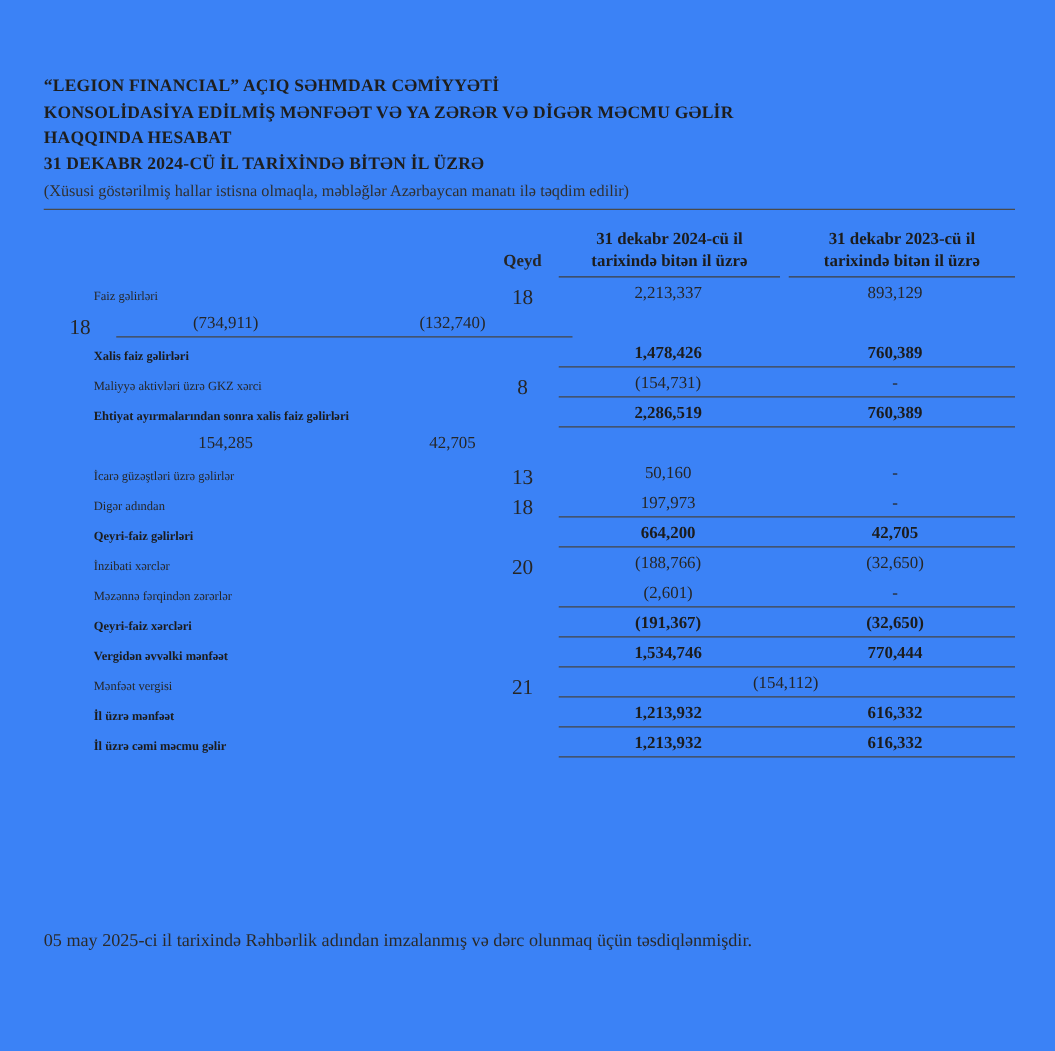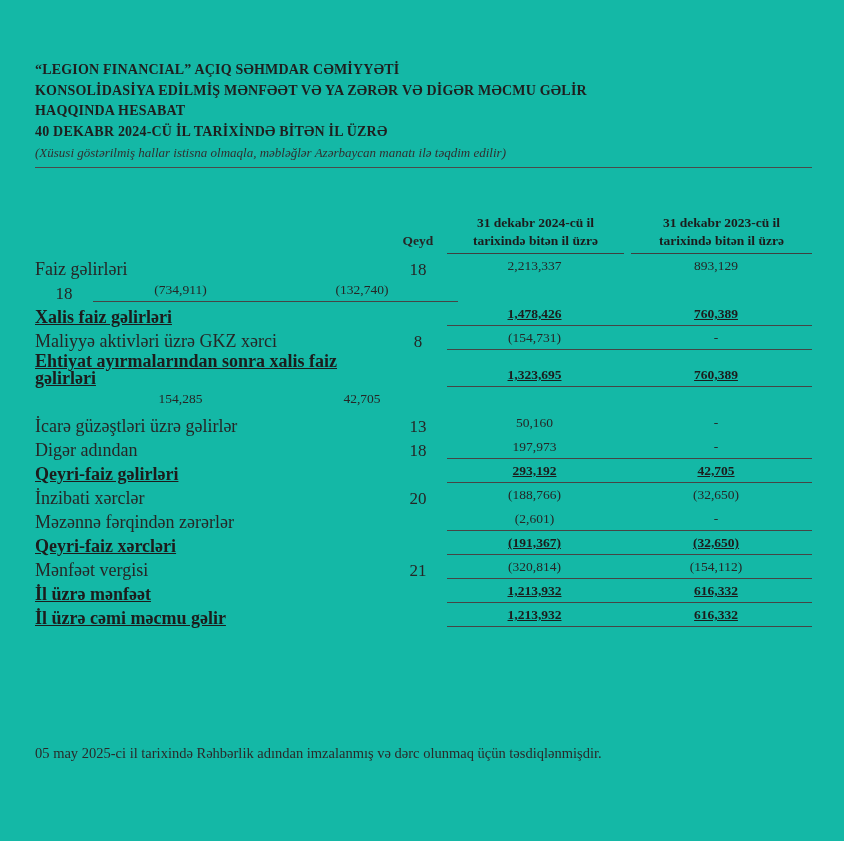--- a/index.html
+++ b/index.html
@@ -1,69 +1,68 @@
 <!DOCTYPE html>
 <html><head>
 <meta charset="utf-8">
 <style>
   * { margin: 0; padding: 0; box-sizing: border-box; }
   html, body { background: #e9e9e9; }
   body { display: flex; justify-content: center; }
   .page {
     position: relative;
     width: 844px; height: 841px;
-    background: #14b8a6;
+    background: #3b82f6;
     color: #262626;
     font-family: "Liberation Serif", "DejaVu Serif", serif;
     overflow: hidden;
   }
   .doc { padding: 60px 32px 0 35px; }
 
   
   .h-line {
     font-weight: bold;
     font-size: 14px;
     line-height: 20.5px;
     color: #1e1e1e;
     letter-spacing: 0.2px;
   }
   .h-note {
-    font-style: italic;
     font-size: 13px;
     line-height: 16px;
     margin-top: 3px;
     padding-bottom: 6px;
     border-bottom: 1.6px solid #4a4a4a;
     color: #303030;
   }
 
   
   .tbl { margin-top: 12px; }
   .trow, .thead { display: flex; align-items: flex-end; }
-  .c-label { flex: 1 1 auto; font-size: 18px; line-height: 17px; padding-right: 6px; }
+  .c-label { flex: 1 1 auto; font-size: 10px; line-height: 17px; padding-right: 6px; margin-left: 40px; }
   .c-qeyd  { flex: 0 0 58px; text-align: center; font-size: 17px; line-height: 17px; }
   .c-vals  {
     flex: 0 0 365px;
     display: flex;
     align-items: flex-end;
     padding-bottom: 3px;
     border-bottom: 1.6px solid transparent;
   }
   .c-v  { font-size: 13.5px; line-height: 17px; text-align: center; }
   .v1 { flex: 0 0 175px; }
   .v2 { flex: 1 1 auto; padding-right: 2px; }
   .u .c-vals, .c-vals.u { border-bottom-color: #454545; }
-  .bold .c-label, .bold .c-v { font-weight: bold; color: #1c1c1c; text-decoration: underline; }
+  .bold .c-label, .bold .c-v { font-weight: bold; color: #1c1c1c; }
   .gap { margin-top: 14px; }
   .trow { margin-top: 3px; }
 
   
   .thead { margin-top: 14px; }
   .thead .c-qeyd { font-weight: bold; padding-bottom: 5px; font-size: 13.5px; }
-  .thead .c-vals { border-bottom: none; padding-bottom: 0; margin-top: 32px; }
+  .thead .c-vals { border-bottom: none; padding-bottom: 0; }
   .th {
     font-weight: bold;
     font-size: 13.5px;
     line-height: 17.5px;
     text-align: center;
     color: #1c1c1c;
     padding-bottom: 4px;
     border-bottom: 1.7px solid #3f3f3f;
   }
   .th.v1 { flex: 0 0 177px; margin-right: 7px; }
@@ -80,21 +79,21 @@
 </head>
 <body>
 
 <div class="page">
   <div class="doc">
 
     <div>
       <div class="h-line">“LEGION FINANCIAL” AÇIQ SƏHMDAR CƏMİYYƏTİ</div>
       <div class="h-line">KONSOLİDASİYA EDİLMİŞ MƏNFƏƏT VƏ YA ZƏRƏR VƏ DİGƏR MƏCMU GƏLİR</div>
       <div class="h-line">HAQQINDA HESABAT</div>
-      <div class="h-line">40 DEKABR 2024-CÜ İL TARİXİNDƏ BİTƏN İL ÜZRƏ</div>
+      <div class="h-line">31 DEKABR 2024-CÜ İL TARİXİNDƏ BİTƏN İL ÜZRƏ</div>
       <div class="h-note">(Xüsusi göstərilmiş hallar istisna olmaqla, məbləğlər Azərbaycan manatı ilə təqdim edilir)</div>
     </div>
 
     <div class="tbl">
 
       <div class="thead">
         <div class="c-label"></div>
         <div class="c-qeyd">Qeyd</div>
         <div class="c-vals">
           <div class="th v1">
@@ -141,21 +140,21 @@
     <div class="c-vals u">
       <div class="c-v v1">(154,731)</div>
       <div class="c-v v2">-</div>
     </div>
   </div>
 
   <div class="trow bold gap">
     <div class="c-label">Ehtiyat ayırmalarından sonra xalis faiz gəlirləri</div>
     <div class="c-qeyd"></div>
     <div class="c-vals u">
-      <div class="c-v v1">1,323,695</div>
+      <div class="c-v v1">2,286,519</div>
       <div class="c-v v2">760,389</div>
     </div>
   </div>
 
   <div class="trow gap">
     <div class="c-qeyd"></div>
     <div class="c-vals">
       <div class="c-v v1">154,285</div>
       <div class="c-v v2">42,705</div>
     </div>
@@ -176,21 +175,21 @@
     <div class="c-vals u">
       <div class="c-v v1">197,973</div>
       <div class="c-v v2">-</div>
     </div>
   </div>
 
   <div class="trow bold gap">
     <div class="c-label">Qeyri-faiz gəlirləri</div>
     <div class="c-qeyd"></div>
     <div class="c-vals u">
-      <div class="c-v v1">293,192</div>
+      <div class="c-v v1">664,200</div>
       <div class="c-v v2">42,705</div>
     </div>
   </div>
 
   <div class="trow gap">
     <div class="c-label">İnzibati xərclər</div>
     <div class="c-qeyd">20</div>
     <div class="c-vals">
       <div class="c-v v1">(188,766)</div>
       <div class="c-v v2">(32,650)</div>
@@ -208,26 +207,33 @@
 
   <div class="trow bold gap">
     <div class="c-label">Qeyri-faiz xərcləri</div>
     <div class="c-qeyd"></div>
     <div class="c-vals u">
       <div class="c-v v1">(191,367)</div>
       <div class="c-v v2">(32,650)</div>
     </div>
   </div>
 
+  <div class="trow bold gap">
+    <div class="c-label">Vergidən əvvəlki mənfəət</div>
+    <div class="c-qeyd"></div>
+    <div class="c-vals u">
+      <div class="c-v v1">1,534,746</div>
+      <div class="c-v v2">770,444</div>
+    </div>
+  </div>
 
   <div class="trow gap">
     <div class="c-label">Mənfəət vergisi</div>
     <div class="c-qeyd">21</div>
     <div class="c-vals u">
-      <div class="c-v v1">(320,814)</div>
       <div class="c-v v2">(154,112)</div>
     </div>
   </div>
 
   <div class="trow bold gap">
     <div class="c-label">İl üzrə mənfəət</div>
     <div class="c-qeyd"></div>
     <div class="c-vals u">
       <div class="c-v v1">1,213,932</div>
       <div class="c-v v2">616,332</div>

